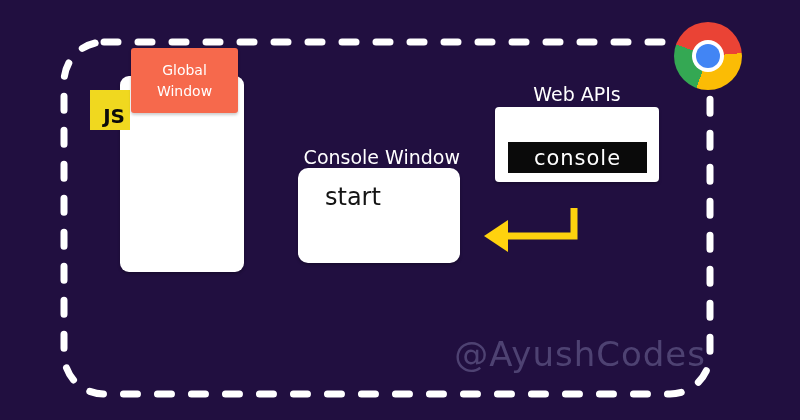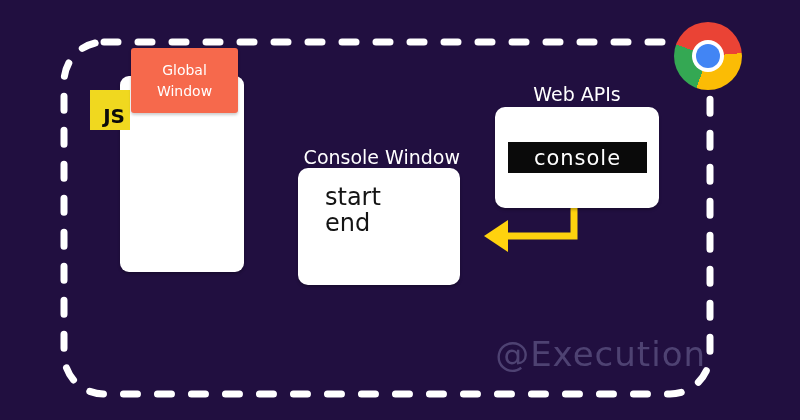--- a/index.html
+++ b/index.html
@@ -37,35 +37,35 @@
     font-size:14px;line-height:21px;text-align:center;
     box-shadow:0 2px 3px rgba(0,0,0,.2);
   }
 
   
   .console-title{
     position:absolute;left:298px;top:146px;width:162px;
     color:#ffffff;font-size:19px;text-align:right;white-space:nowrap;
   }
   .console-box{
-    position:absolute;left:298px;top:168px;width:162px;height:117px;
+    position:absolute;left:298px;top:168px;width:162px;height:95px;
     background:#ffffff;border-radius:10px;
     color:#141414;font-size:24px;line-height:26px;
     padding:16px 0 0 27px;box-sizing:border-box;
     box-shadow:0 2px 3px rgba(0,0,0,.25);
   }
 
   
   .webapis-title{
     position:absolute;left:495px;top:83px;width:164px;
     color:#ffffff;font-size:19px;text-align:center;white-space:nowrap;
   }
   .webapis-box{
-    position:absolute;left:495px;top:107px;width:164px;height:101px;
-    background:#ffffff;border-radius:10px;
+    position:absolute;left:495px;top:107px;width:164px;height:75px;
+    background:#ffffff;border-radius:4px;
     box-shadow:0 2px 3px rgba(0,0,0,.25);
   }
   .api-pill{
     position:absolute;left:13px;top:35px;width:139px;height:31px;
     background:#0a0a0a;color:#ffffff;
     display:flex;align-items:center;justify-content:center;
     font-size:21px;letter-spacing:1px;
   }
 
   
@@ -117,31 +117,30 @@
   </div>
 
   <div class="gec-box">
     <span>Global</span>
     <span>Window</span>
   </div>
 
   <div class="console-title">Console Window</div>
   <div class="console-box">
     <div>start</div>
-    <div>end</div>
   </div>
 
   <div class="webapis-title">Web APIs</div>
   <div class="webapis-box">
     <div class="api-pill">
       <span>console</span>
     </div>
   </div>
 
   <div class="chrome">
     <div class="chrome-white">
       <div class="chrome-blue"></div>
     </div>
   </div>
 
-  <div class="watermark">@Execution</div>
+  <div class="watermark">@AyushCodes</div>
 
 </div>
 
 </body></html>

